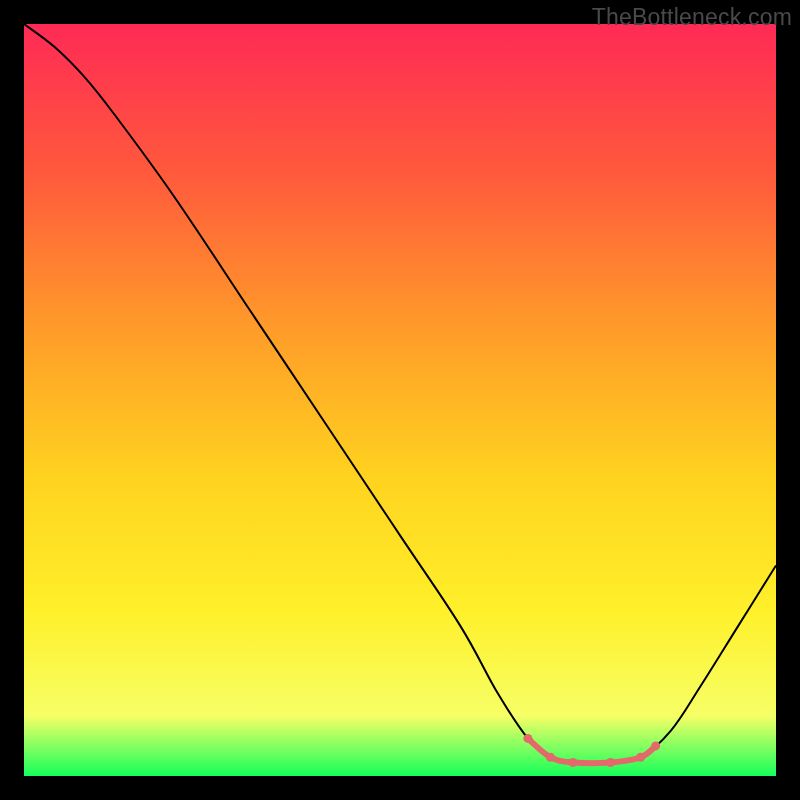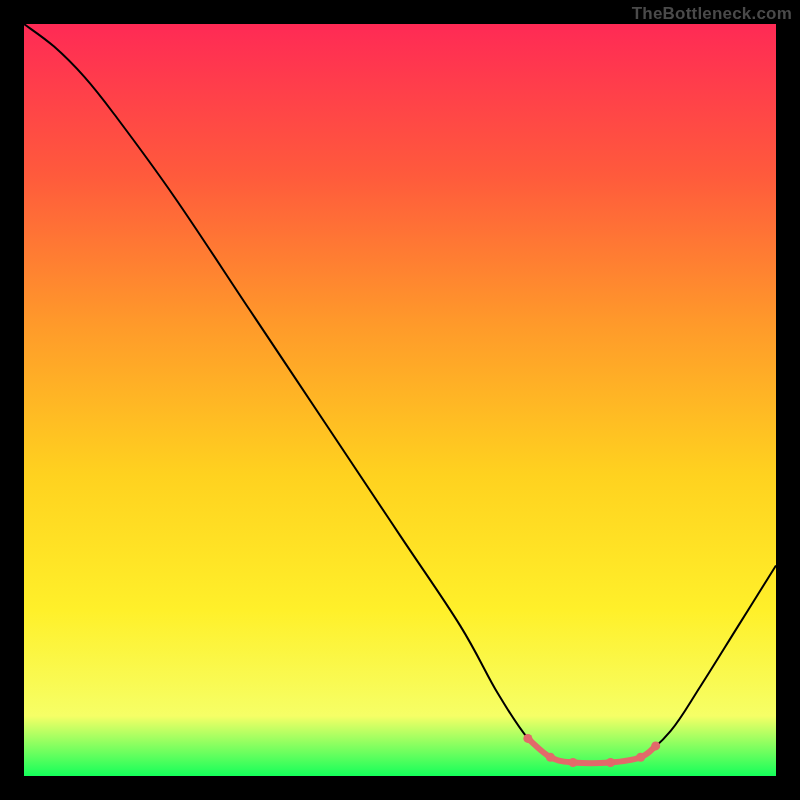--- a/index.html
+++ b/index.html
@@ -16,22 +16,22 @@
     top: 24px;
     width: 752px;
     height: 752px;
     background: #000;
   }
   .attribution {
     position: absolute;
     right: 8px;
     top: 4px;
     font-family: Arial, Helvetica, sans-serif;
-    font-size: 17px;
-    font-weight: bold;
+    font-size: 23px;
+    font-weight: normal;
     color: #4a4a4a;
     letter-spacing: 0.2px;
   }
   svg.plot {
     position: absolute;
     left: 24px;
     top: 24px;
     width: 752px;
     height: 752px;
     display: block;

